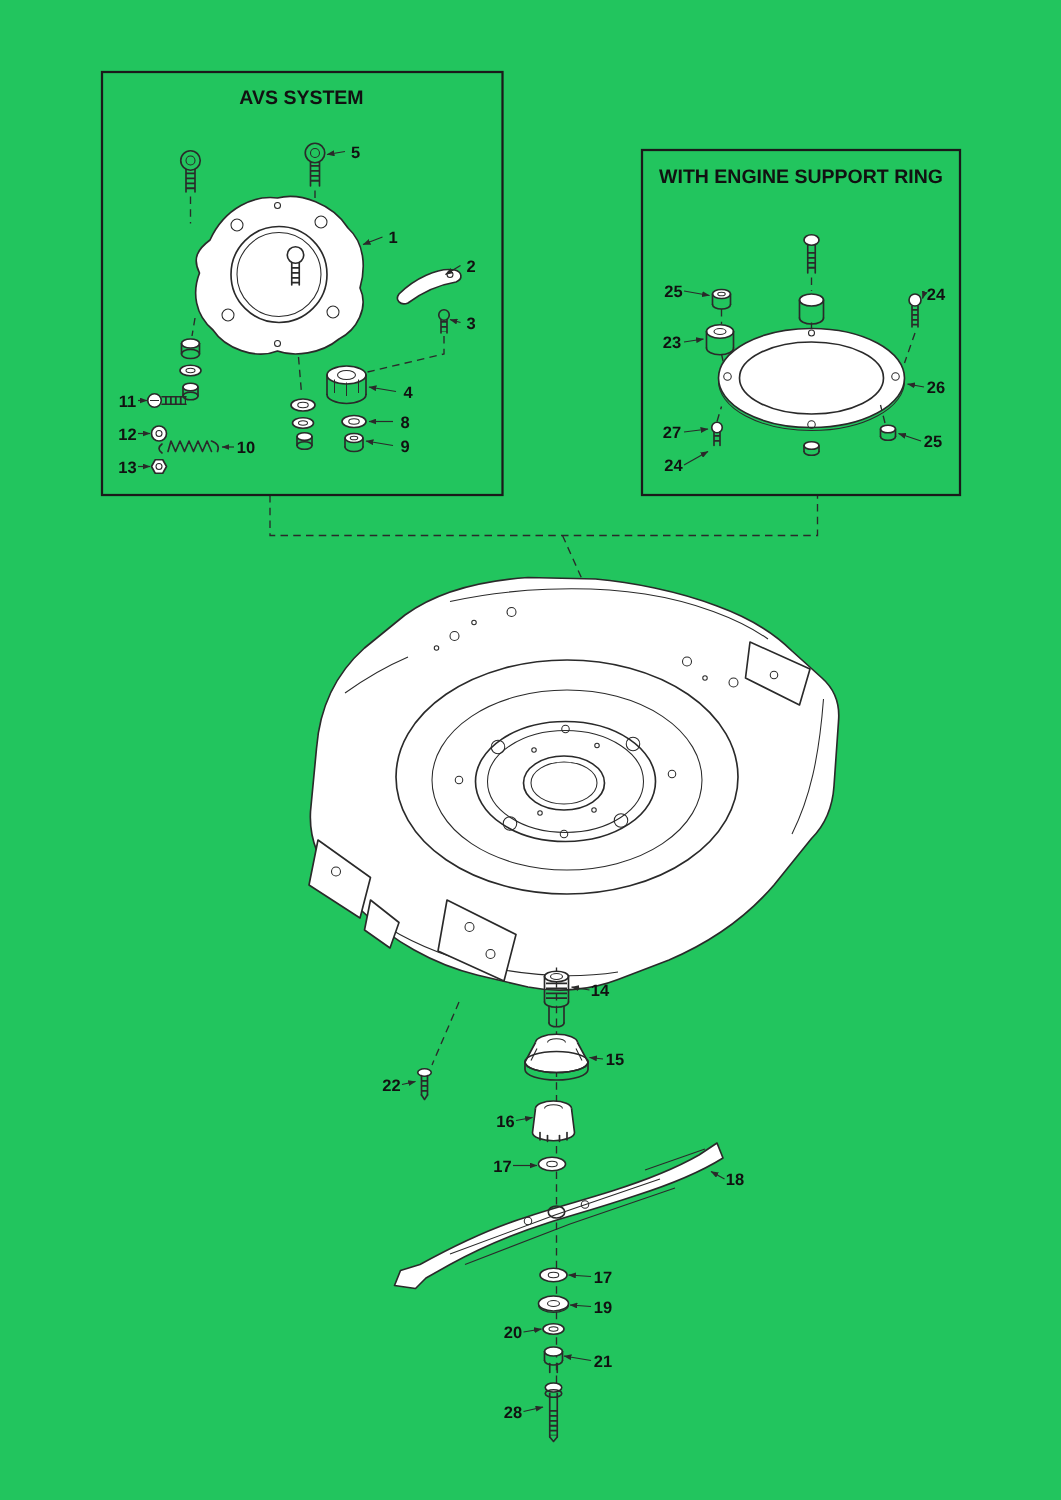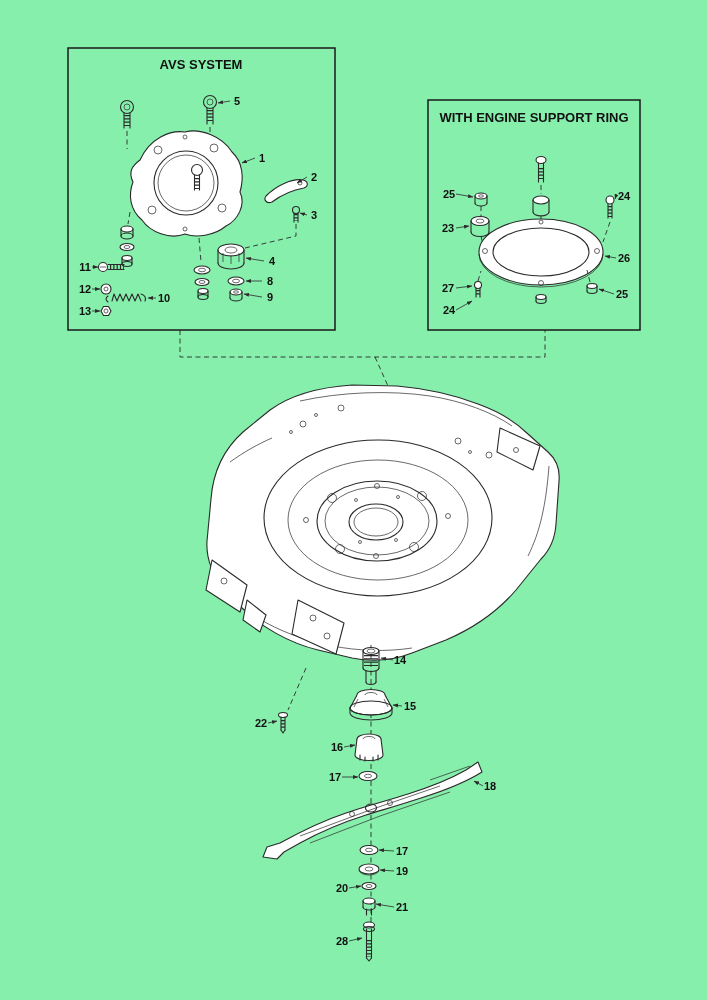--- a/index.html
+++ b/index.html
@@ -1,16 +1,16 @@
 <!DOCTYPE html>
 <html><head>
 <meta charset="utf-8">
 <style>
   html,body { margin:0; padding:0; background:#fff; }
-  .stage { width:707px; height:1000px; background:#86efac; position:relative;
+  .stage { width:707px; height:1000px; background:#22c55e; position:relative;
            font-family:"Liberation Sans", sans-serif; overflow:hidden; }
   svg { display:block; }
   .ln   { fill:none; stroke:#2a2a2a; stroke-width:1.1; stroke-linejoin:round; stroke-linecap:round; }
   .lnf  { fill:#ffffff; stroke:#2a2a2a; stroke-width:1.1; stroke-linejoin:round; }
   .thin { fill:none; stroke:#2a2a2a; stroke-width:0.7; }
   .dash { fill:none; stroke:#2a2a2a; stroke-width:0.9; stroke-dasharray:5 3.5; }
   .leader { stroke:#2a2a2a; stroke-width:0.8; fill:none; }
   .thr  { stroke:#2a2a2a; stroke-dasharray:1.2 2.1; fill:none; }
   .boxr { fill:none; stroke:#1a1a1a; stroke-width:1.5; }
   .callout  { font:700 11px "Liberation Sans", sans-serif; fill:#111; }

